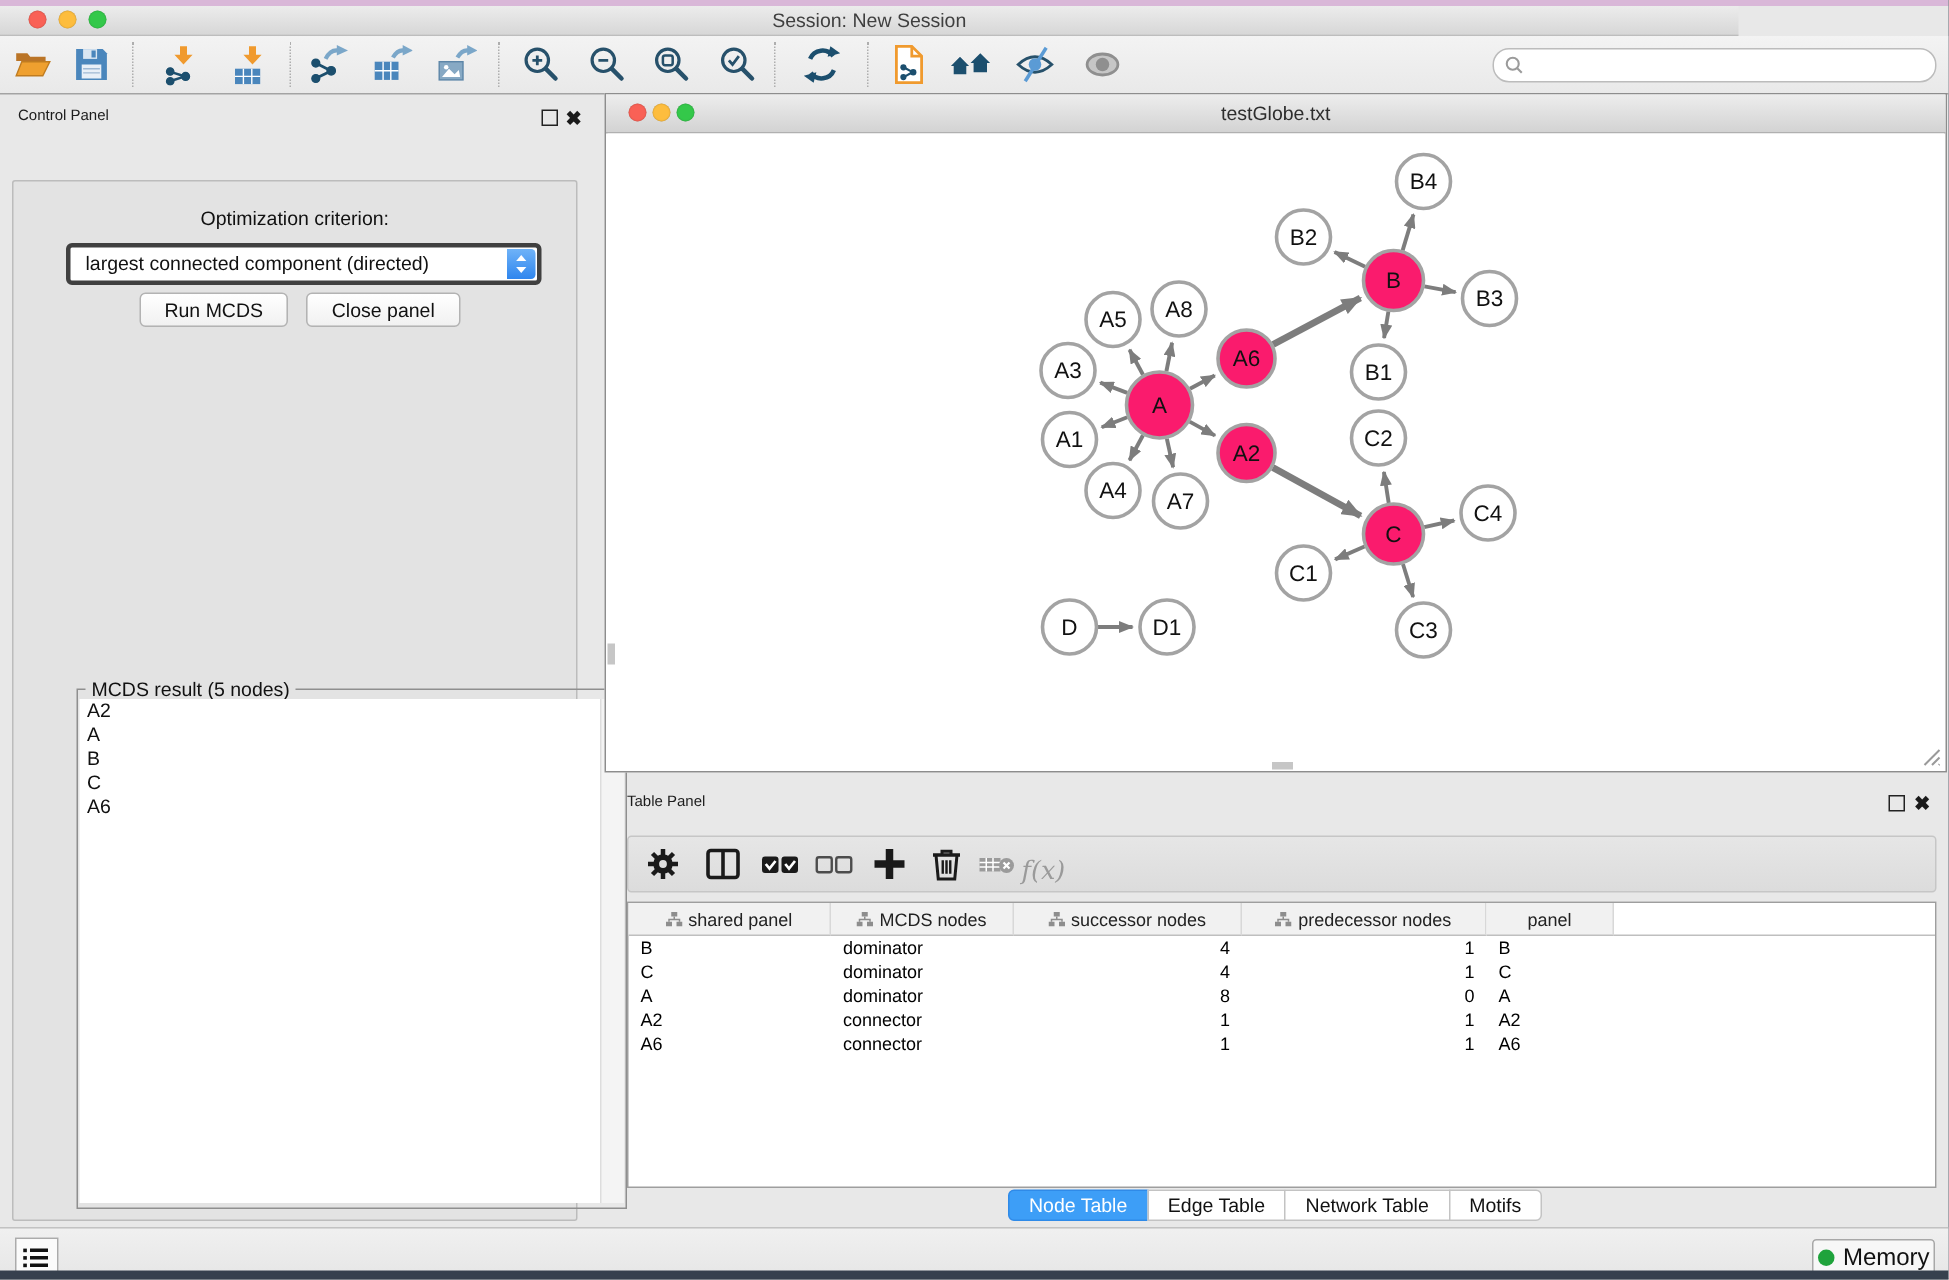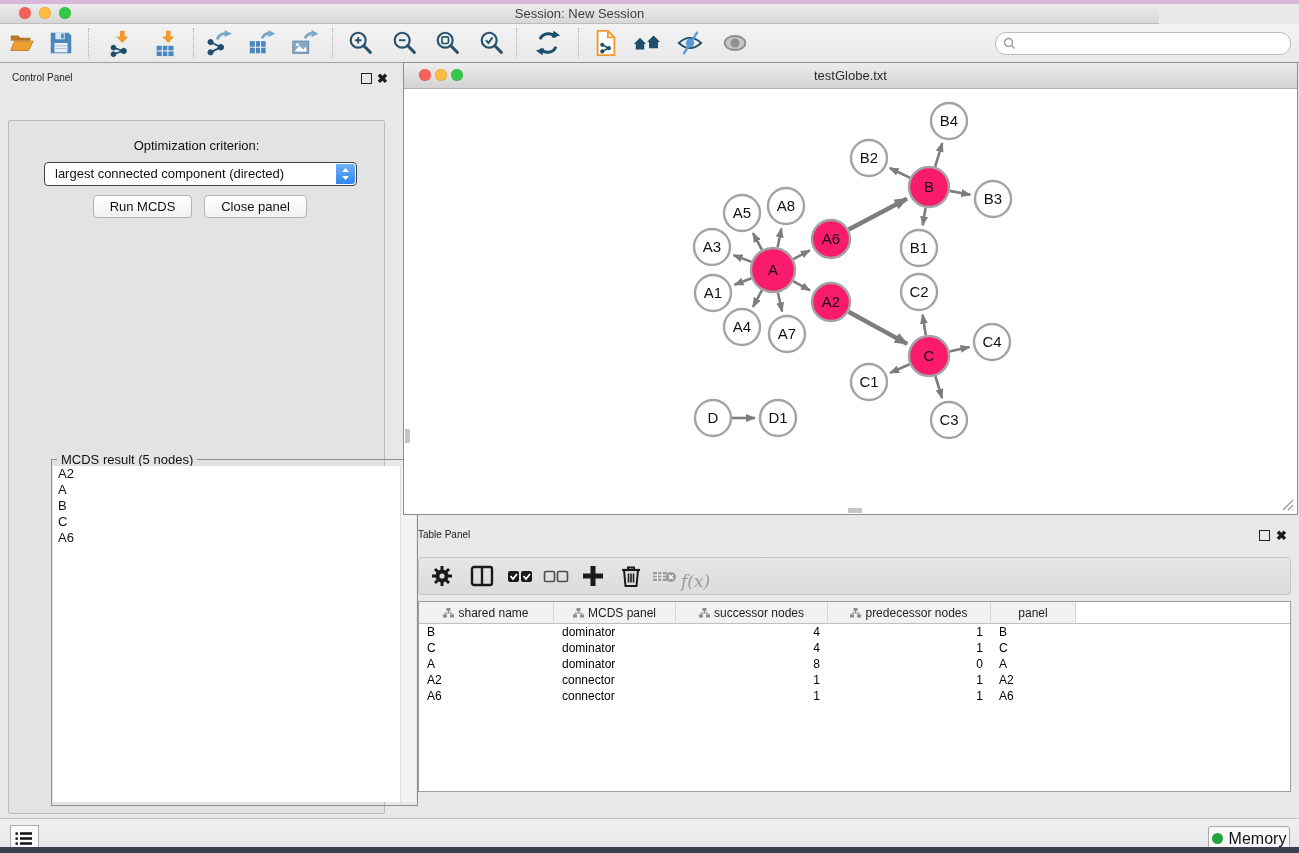--- a/index.html
+++ b/index.html
@@ -29,21 +29,21 @@
   .win-close{font-size:13px;font-weight:bold;color:#1a1a1a;line-height:11px;}
   .seg-row{display:flex;}
   .seg{height:19px;line-height:19px;padding:0 13px;background:#fff;border:1px solid #c3c3c3;
     margin-left:-1px;font-size:13px;color:#111;text-align:center;}
   .seg:first-child{border-radius:4px 0 0 4px;margin-left:0;}
   .seg:last-child{border-radius:0 4px 4px 0;}
   .seg-active{background:#3d9ef7;border-color:#2f8ae8;color:#fff;}
   #cp-content{position:absolute;left:8px;top:116px;width:375px;height:692px;
     background:#e3e3e3;border:1px solid #bcbcbc;border-radius:2px;}
   #criterion-select{position:absolute;left:35px;top:41px;width:311px;height:22px;background:#fff;
-    border:1px solid #404040;border-radius:4px;font-size:13px;color:#111;line-height:22px;}
+    border:3px solid #404040;border-radius:4px;font-size:13px;color:#111;line-height:22px;}
   #criterion-select .val{padding-left:10px;}
   .stepper{position:absolute;right:1px;top:1px;width:19px;height:20px;border-radius:0 3px 3px 0;
     background:linear-gradient(#6fb3f8,#2f86ee);}
   .btn{position:absolute;height:21px;background:linear-gradient(#ffffff,#f1f1f1);
     border:1px solid #b3b3b3;border-radius:4px;font-size:13px;color:#111;text-align:center;line-height:21px;}
   #mcds-group{position:absolute;left:6px;top:338px;width:365px;height:345px;border:1px solid #8f8f8f;margin-left:36px;}
   #mcds-group-label{position:absolute;left:5px;top:-8px;background:#e3e3e3;padding:0 4px;font-size:13px;color:#111;}
   #mcds-list{position:absolute;left:1px;top:6px;width:347px;height:336px;background:#fff;
     border-right:1px solid #e0e0e0;overflow:hidden;}
   #mcds-scroll{position:absolute;right:1px;top:6px;width:15px;height:336px;background:#f4f4f4;border-left:1px solid #ddd;}
@@ -418,30 +418,30 @@
 
   <div id="tbl">
     <div id="tbl-head" class="tgrid">
         <div class="cell">
           <svg width="11" height="10" viewBox="0 0 11 10">
             <rect x="3.5" y="0" width="4" height="3" fill="#8d8d8d"></rect>
             <rect x="0" y="6.5" width="4" height="3" fill="#8d8d8d"></rect>
             <rect x="7" y="6.5" width="4" height="3" fill="#8d8d8d"></rect>
             <path d="M5.5 3v2M2 6.5V5h7v1.5" stroke="#8d8d8d" fill="none"></path>
           </svg>
-          <span>shared name</span>
+          <span>shared panel</span>
         </div>
         <div class="cell">
           <svg width="11" height="10" viewBox="0 0 11 10">
             <rect x="3.5" y="0" width="4" height="3" fill="#8d8d8d"></rect>
             <rect x="0" y="6.5" width="4" height="3" fill="#8d8d8d"></rect>
             <rect x="7" y="6.5" width="4" height="3" fill="#8d8d8d"></rect>
             <path d="M5.5 3v2M2 6.5V5h7v1.5" stroke="#8d8d8d" fill="none"></path>
           </svg>
-          <span>MCDS panel</span>
+          <span>MCDS nodes</span>
         </div>
         <div class="cell">
           <svg width="11" height="10" viewBox="0 0 11 10">
             <rect x="3.5" y="0" width="4" height="3" fill="#8d8d8d"></rect>
             <rect x="0" y="6.5" width="4" height="3" fill="#8d8d8d"></rect>
             <rect x="7" y="6.5" width="4" height="3" fill="#8d8d8d"></rect>
             <path d="M5.5 3v2M2 6.5V5h7v1.5" stroke="#8d8d8d" fill="none"></path>
           </svg>
           <span>successor nodes</span>
         </div>
@@ -496,20 +496,26 @@
           <div class="cell l">A6</div>
           <div class="cell l">connector</div>
           <div class="cell r">1</div>
           <div class="cell r">1</div>
           <div class="cell l">A6</div>
           <div class="cell l"></div>
         </div>
       </div>
   </div>
 
+  <div id="tbl-tabs" class="seg-row">
+      <div class="seg seg-active">Node Table</div>
+      <div class="seg">Edge Table</div>
+      <div class="seg">Network Table</div>
+      <div class="seg">Motifs</div>
+    </div>
 
   <div id="statusbar">
     <div id="list-btn">
       <svg width="27" height="25" viewBox="0 0 27 25">
           <g stroke="#111" stroke-width="2.4">
             <path d="M9 7.5h12M9 12.5h12M9 17.5h12"></path>
           </g>
           <g fill="#111">
             <rect x="4.5" y="6.4" width="2.4" height="2.4"></rect>
             <rect x="4.5" y="11.4" width="2.4" height="2.4"></rect>

